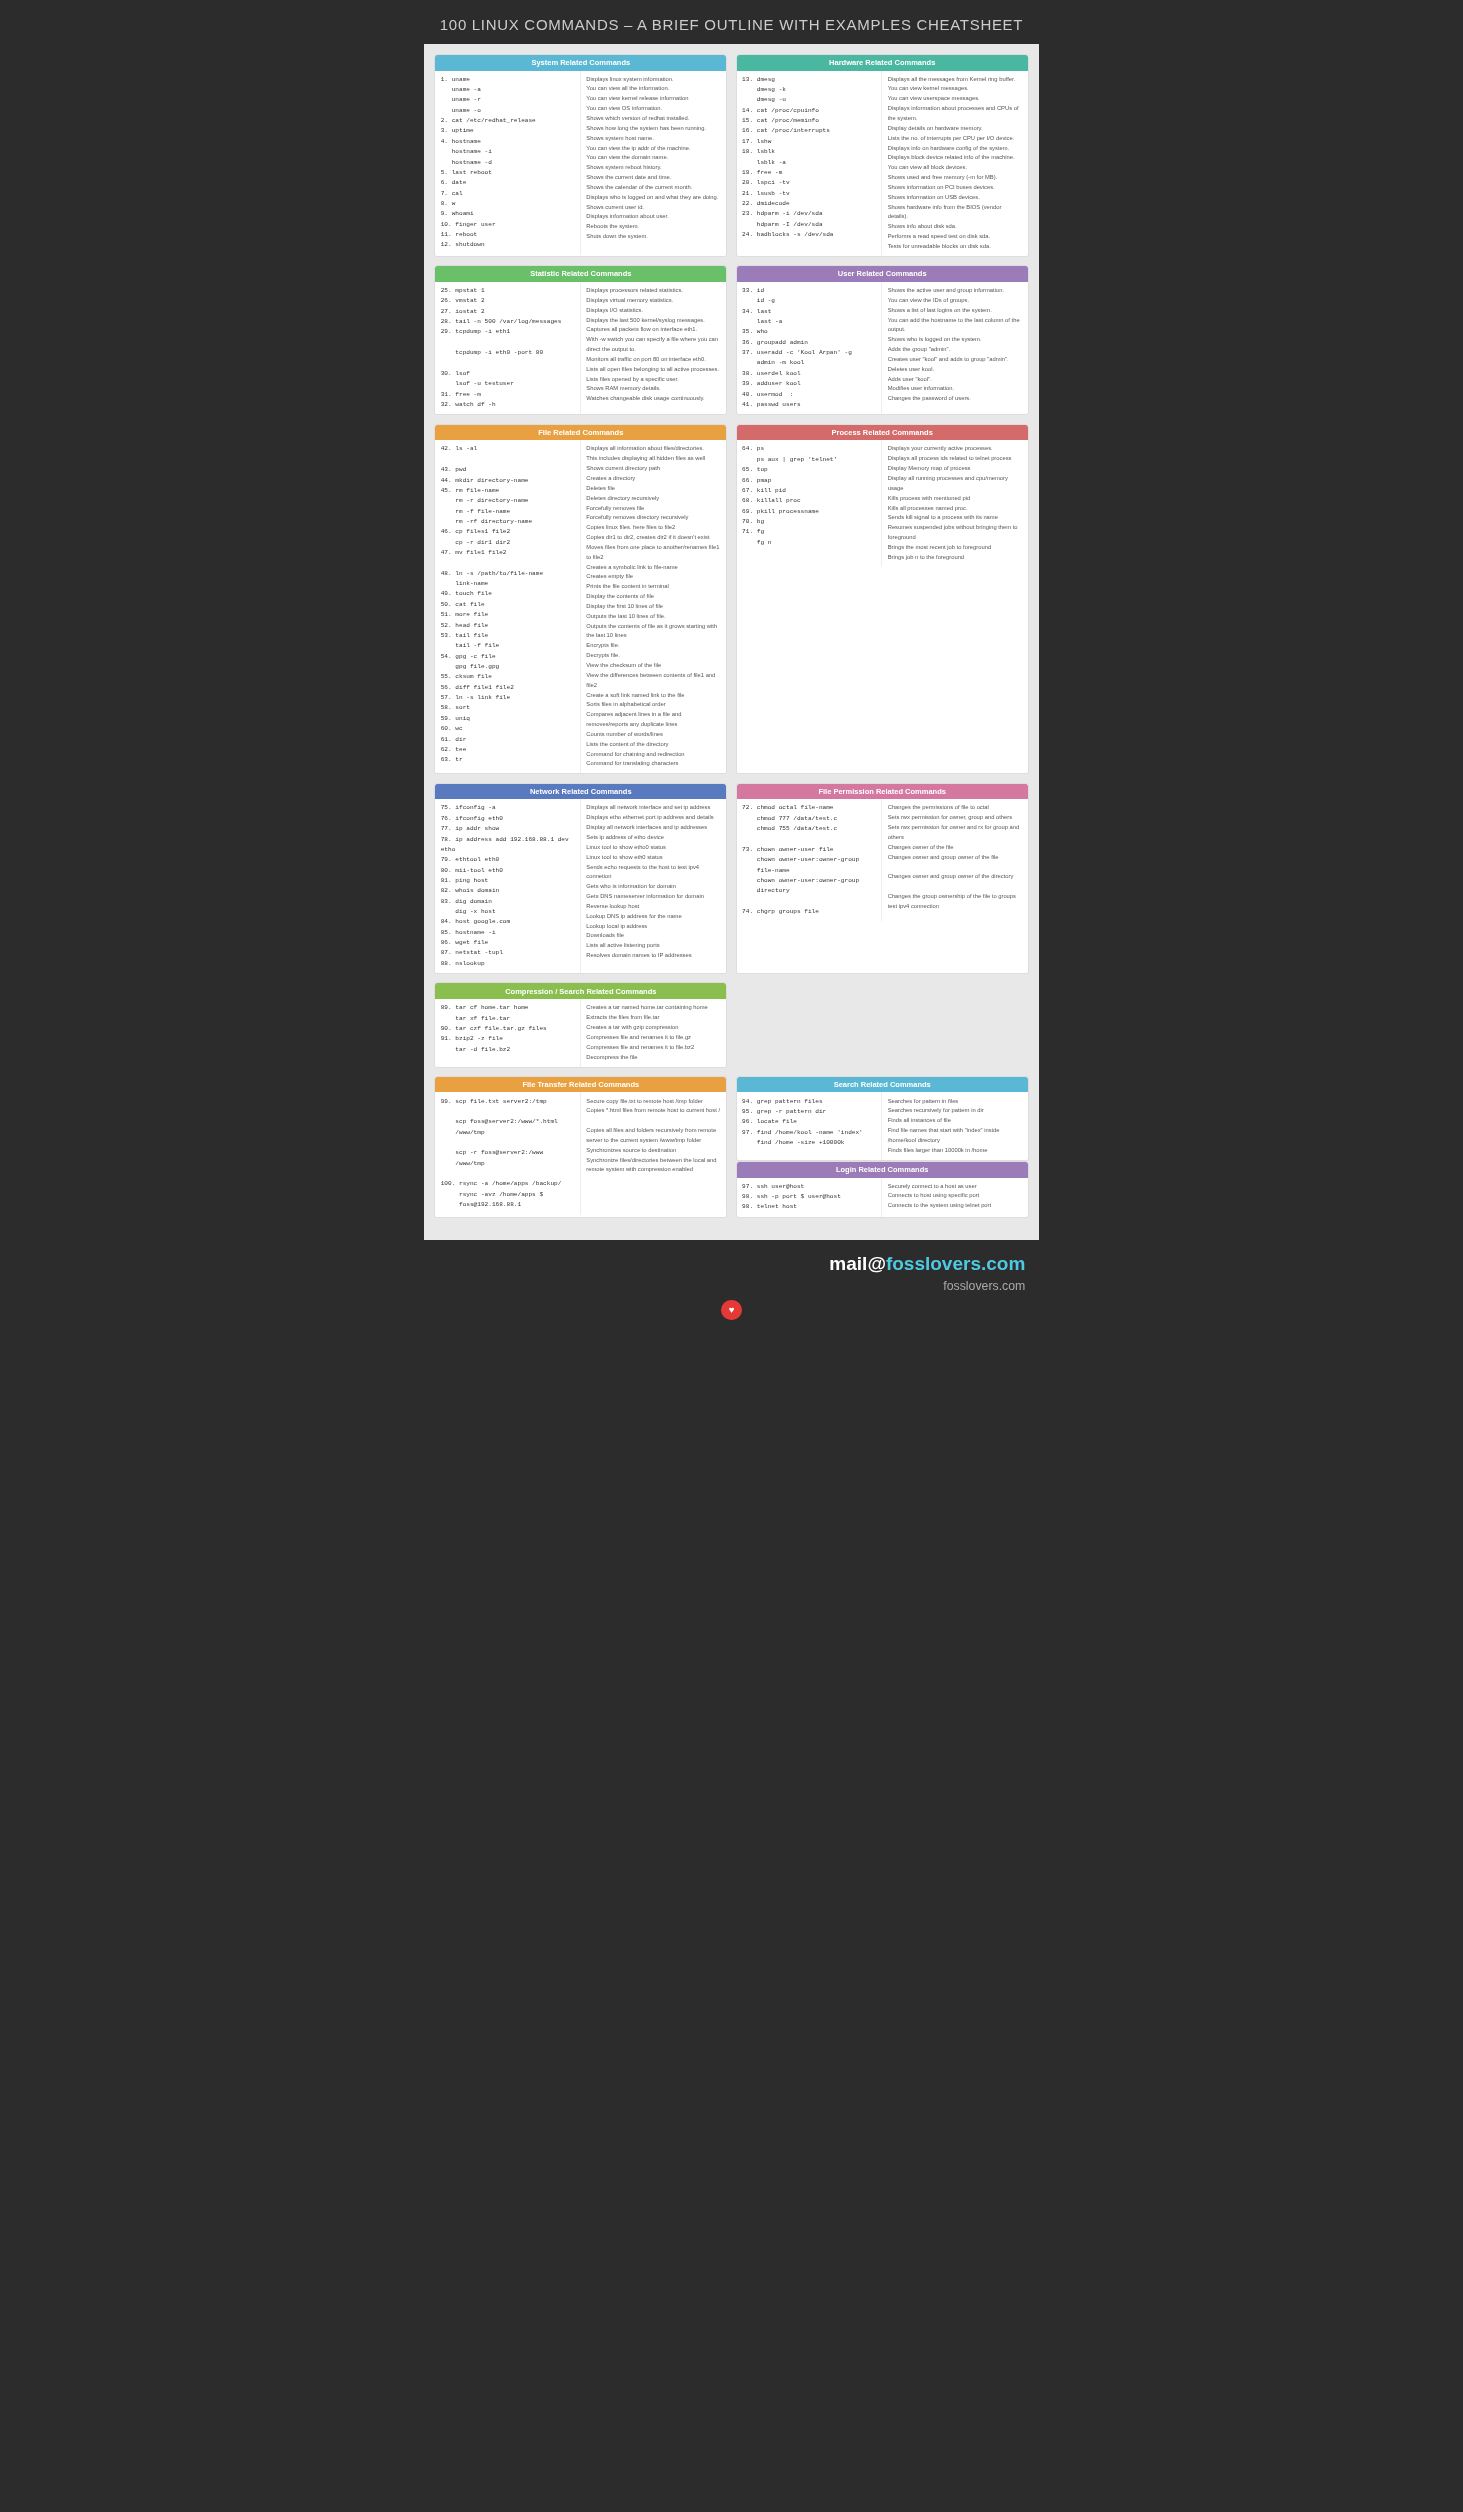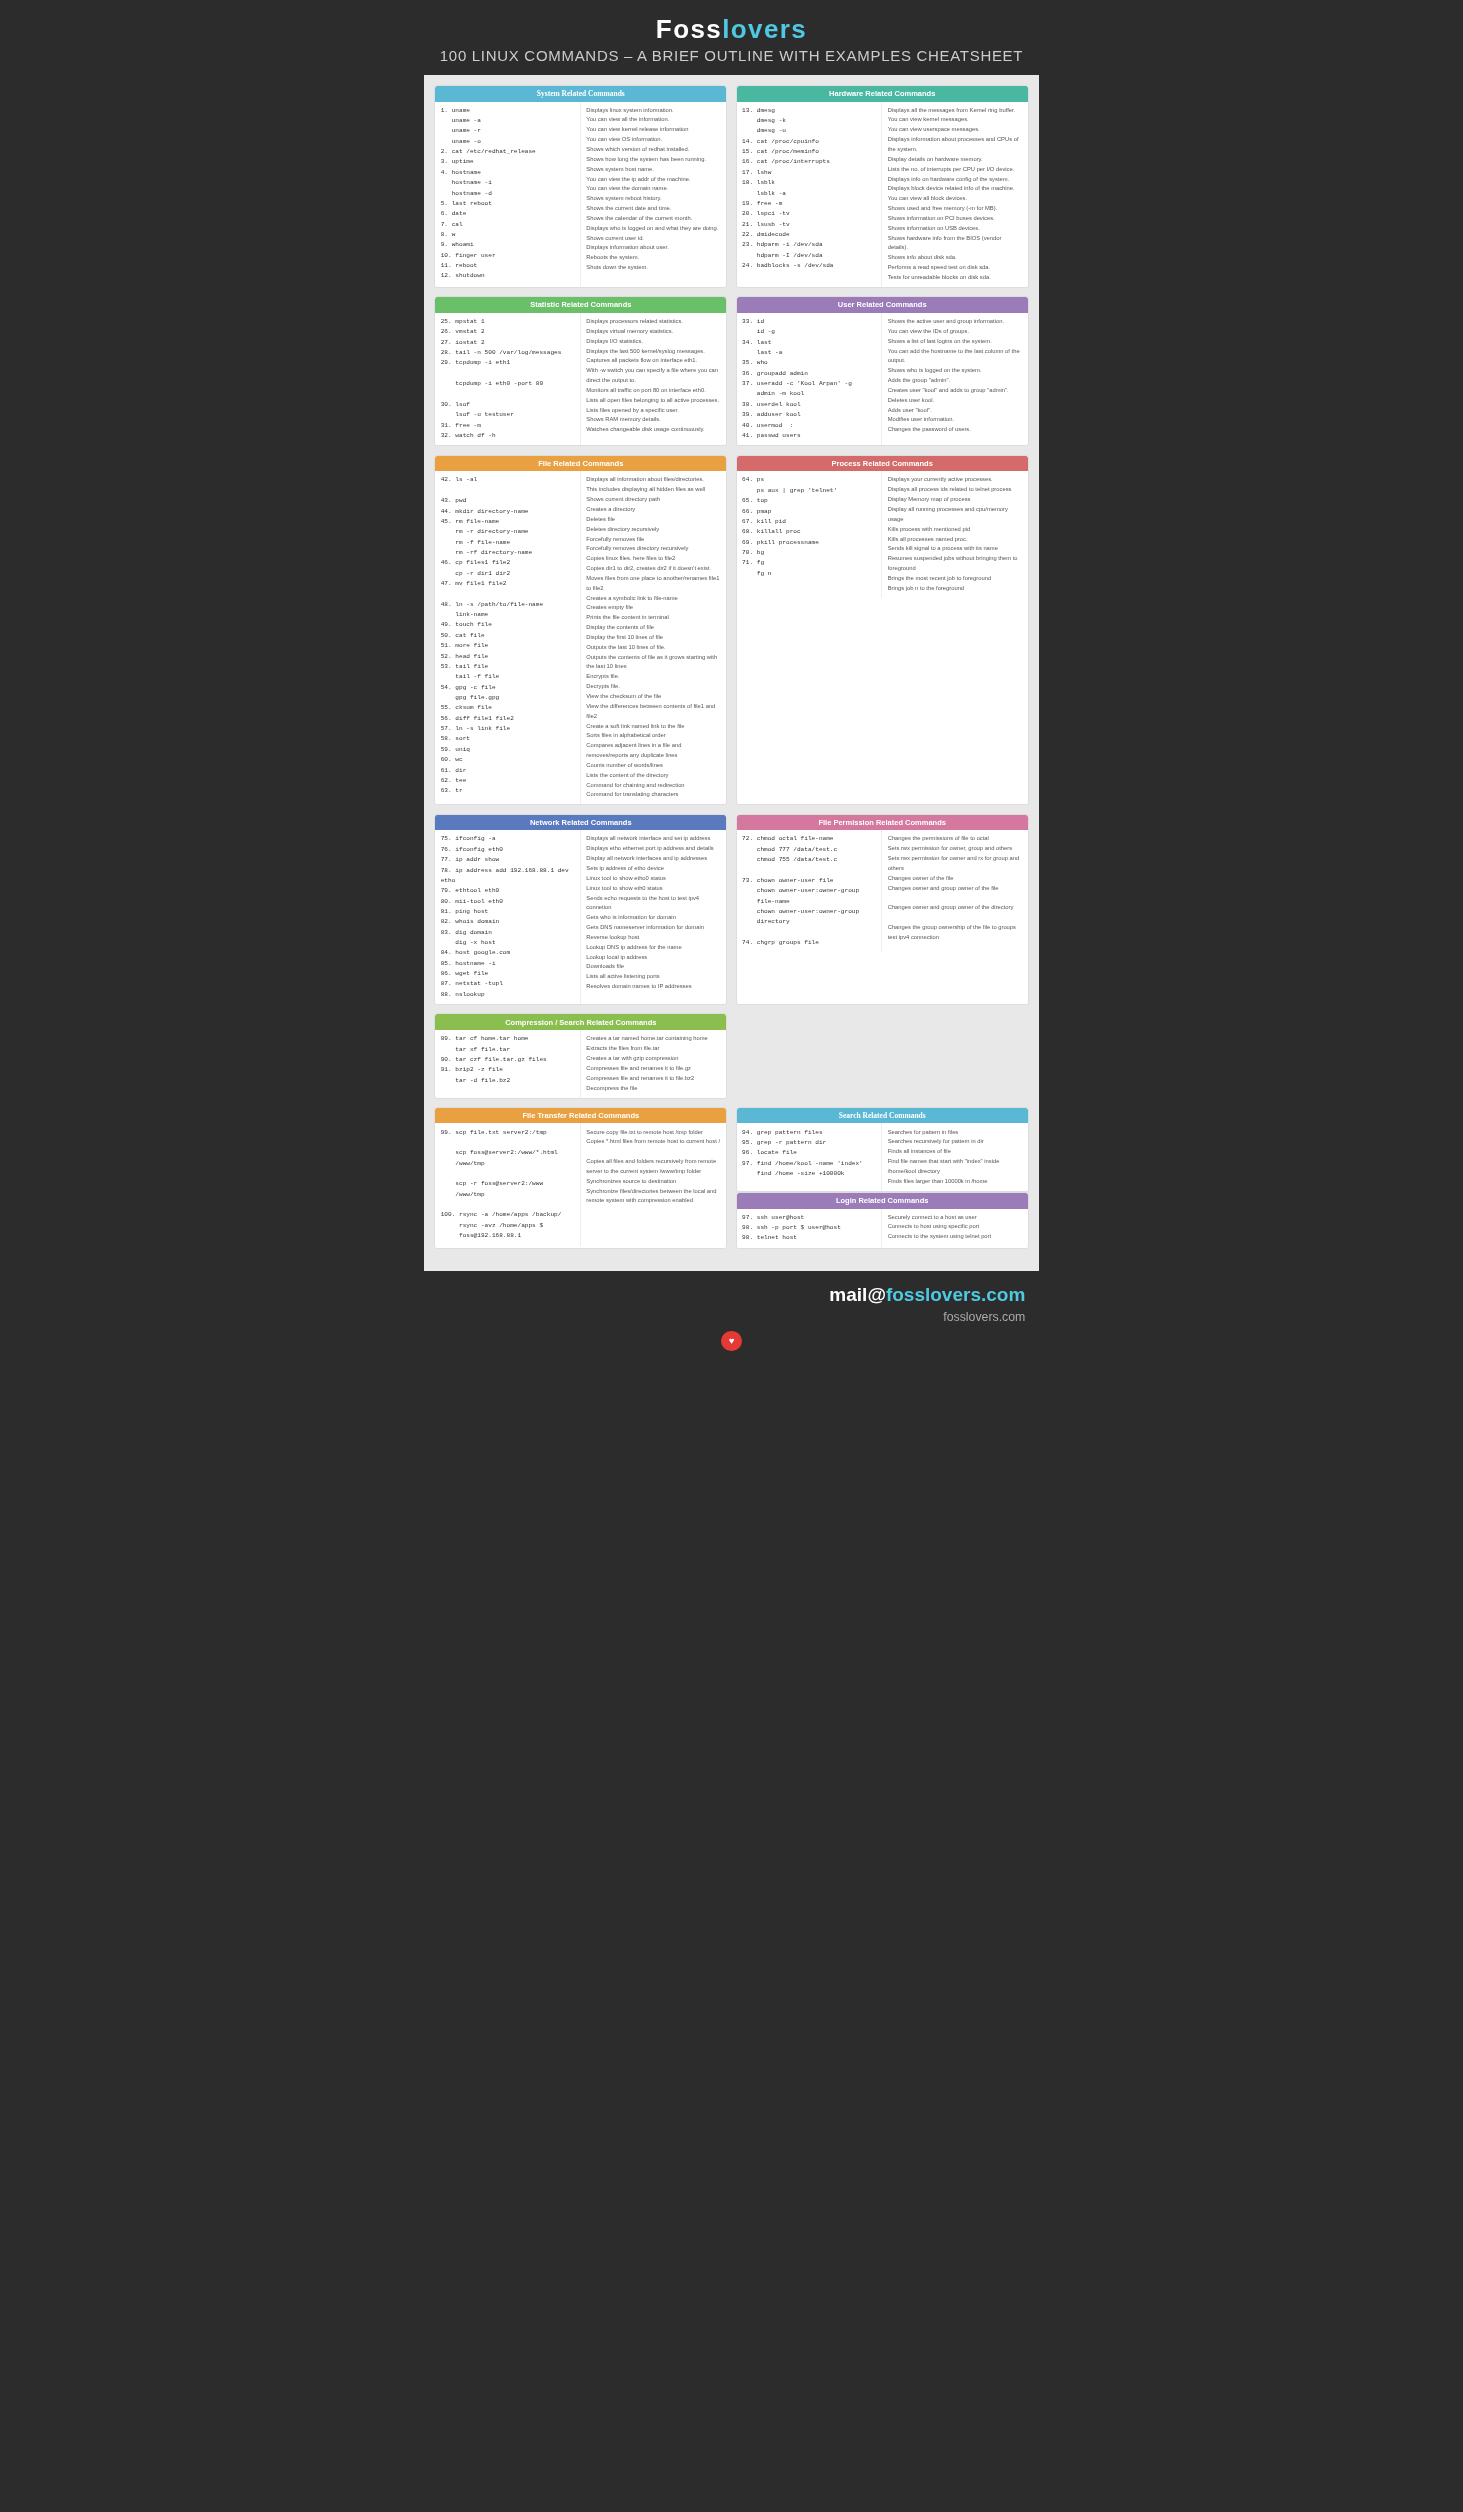--- a/index.html
+++ b/index.html
@@ -48,21 +48,21 @@
       border: 0.7px solid #ddd;
     }
     .section-header {
       padding: 3.4px 6.8px;
       font-size: 7.5px;
       font-weight: bold;
       color: white;
       text-align: center;
       border-radius: 2px 2px 0 0;
     }
-    .section-header.blue { background: #5bb8d4; font-family: Liberation Serif, serif; }
+    .section-header.blue { background: #5bb8d4; }
     .section-header.green { background: #6abf69; }
     .section-header.orange { background: #e8a040; }
     .section-header.purple { background: #9b7bb8; }
     .section-header.teal { background: #4ab8a0; }
     .section-header.red { background: #d46a6a; }
     .section-header.dark-blue { background: #5a7abf; }
     .section-header.pink { background: #d478a0; }
     .section-header.lime { background: #8abf50; }
     .section-content {
       display: grid;
@@ -117,23 +117,20 @@
       align-items: center;
       justify-content: center;
       font-size: 9.6px;
       color: white;
     }
   </style>
 </head>
 <body>
 
 <div class="header">
-  <div class="header-logo">
-    Foss<span>lovers</span>
-  </div>
   <div class="header-subtitle">100 LINUX COMMANDS – A BRIEF OUTLINE WITH EXAMPLES CHEATSHEET</div>
 </div>
 
 <div class="main-content">
 
   <div class="grid-2col">
 
     <div class="section-box">
       <div class="section-header blue">System Related Commands</div>
       <div class="section-content">

